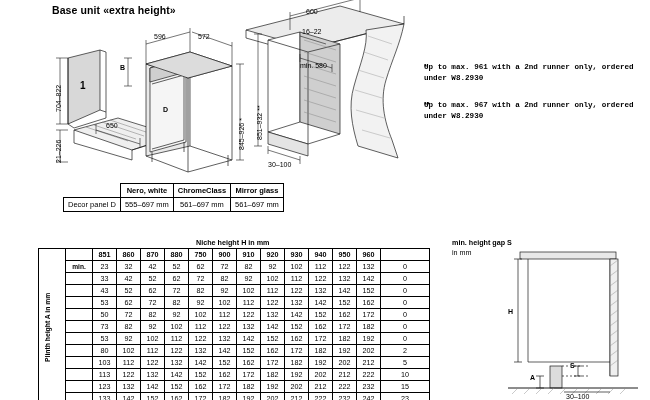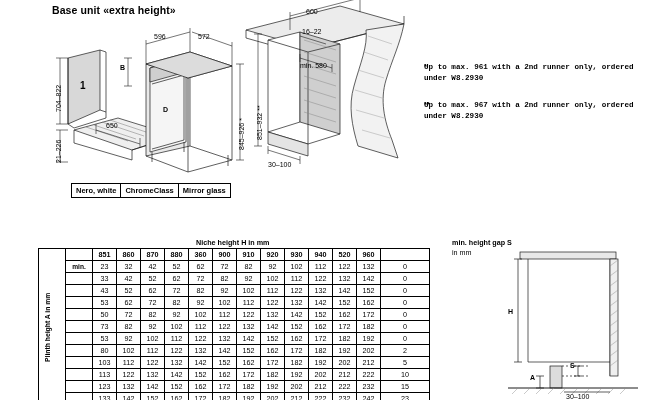--- a/index.html
+++ b/index.html
@@ -216,43 +216,49 @@
   </div>
 
   <table id="fasciaTable">
     <tbody>
         <tr>
       <td class="blank"></td>
       <th>Nero, white</th>
       <th>ChromeClass</th>
       <th>Mirror glass</th>
     </tr>
+    <tr>
+      <td class="lbl">Decor panel D</td>
+      <td>555–697 mm</td>
+      <td>561–697 mm</td>
+      <td>561–697 mm</td>
+    </tr>
   </tbody>
     </table>
 
   <div class="tbl-caption" id="capNiche">Niche height H in mm</div>
   <div class="tbl-caption" id="capGap">min. height gap S</div>
   <div class="tbl-caption" id="capGap2">in mm</div>
 
   <table id="nicheTable">
       <tbody>
         <tr>
           <td class="rowlab" rowspan="14"></td>
           <td class="rowlab" style="width:18px;border:1px solid #000;"></td>
           <th>851</th>
           <th>860</th>
           <th>870</th>
           <th>880</th>
-          <th>360</th>
+          <th>750</th>
           <th>900</th>
           <th>910</th>
           <th>920</th>
           <th>930</th>
           <th>940</th>
-          <th>520</th>
+          <th>950</th>
           <th>960</th>
           <td class="gap"></td>
         </tr>
         <tr>
           <td class="rowlab" style="border:1px solid #000;font-size:6.6px;">min.</td>
           <td>23</td>
           <td>32</td>
           <td>42</td>
           <td>52</td>
           <td>62</td>

